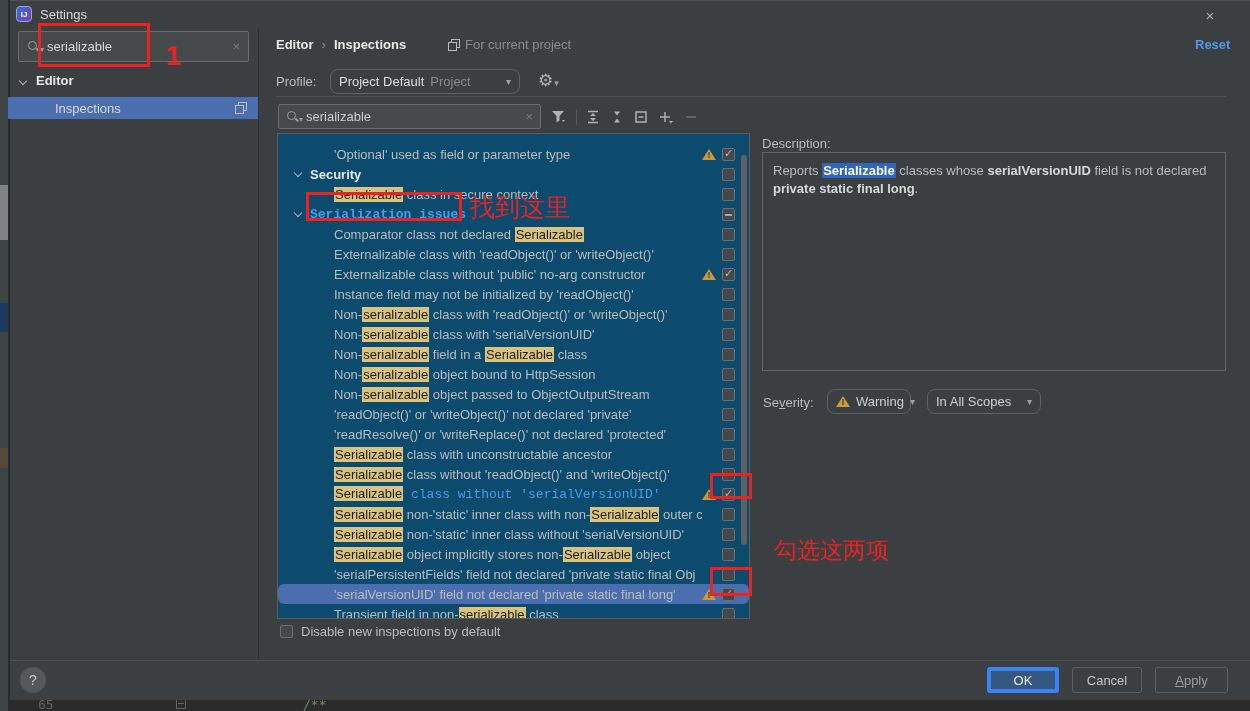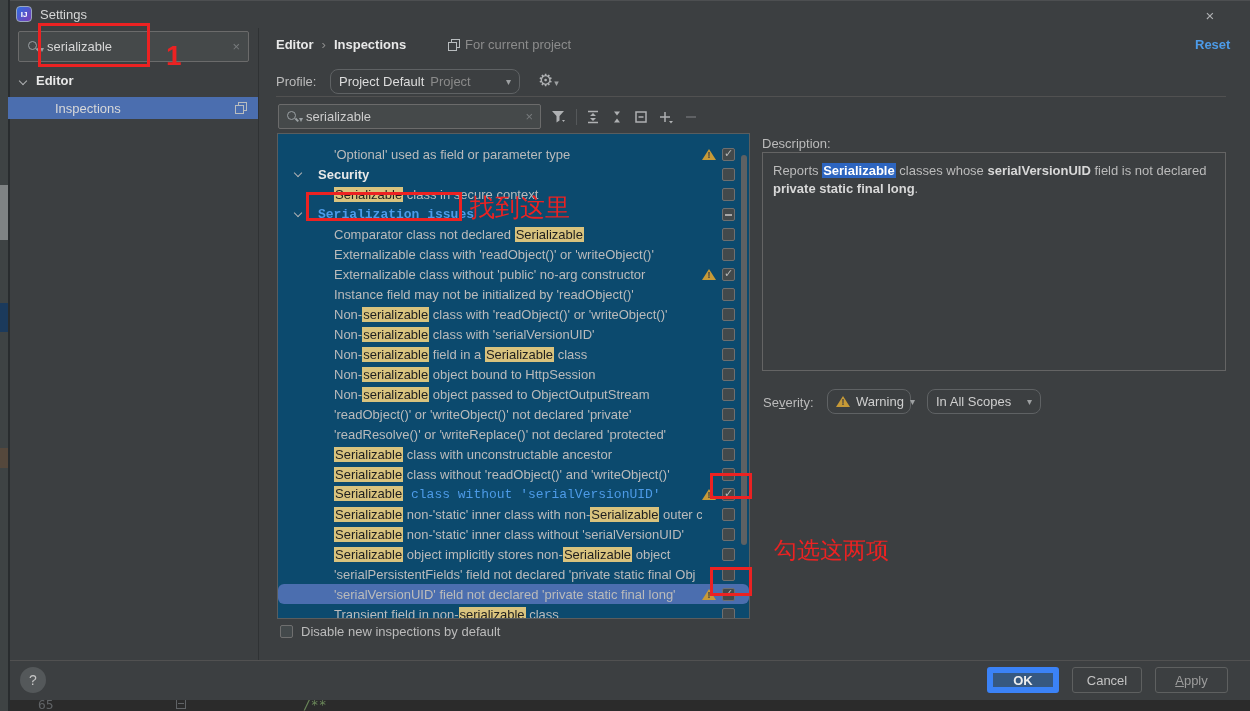--- a/index.html
+++ b/index.html
@@ -72,21 +72,21 @@
   .tree-search { left:278px; top:104px; width:263px; height:25px; background:#45494A; border:1px solid #6B6B6B; border-radius:2px;
                  display:flex; align-items:center; padding:0 7px; gap:6px; }
   .tree-search .txt { color:#CCCCCC; flex:1; }
   .tbar { left:550px; top:108px; display:flex; align-items:center; gap:8px; }
   .tbar svg { display:block; }
   .tbar-sep { width:1px; height:16px; background:#55585A; }
 
   
   .tree-panel { left:277px; top:133px; width:473px; height:486px; border:1px solid #5A5D5E; background:#0c4a6e; overflow:hidden; padding-top:10px; }
   .trow { height:20px; display:flex; align-items:center; padding-right:14px; }
-  .trow.grp { padding-left:17px; font-weight:bold;gap:8px; }
+  .trow.grp { padding-left:17px; font-weight:bold; }
   .trow.grp .chev { margin-right:9px; margin-top:-3px; flex:0 0 auto; }
   .trow.itm { padding-left:56px; }
   .trow.sel { background:#4B6EAF;border-radius:6px; }
   .tlab { flex:1; white-space:nowrap; overflow:hidden; }
   .seg-p { color:#BBBBBB; }
   .grp .seg-p { color:#E8E8E8; }
   .seg-m { background:#D9C37E; color:#1E1E1E; padding:0 1px; }
   .seg-b { color:#4D9BE8;font-family:Liberation Mono, monospace; }
   .warnslot { width:14px; height:13px; margin-right:6px; position:relative; flex:0 0 auto; }
   .warn::before { content:""; position:absolute; left:0; top:1px; border-left:7px solid transparent; border-right:7px solid transparent; border-bottom:11px solid #C79A37; }
@@ -109,21 +109,21 @@
   .sev-combo .warnslot { margin-right:0; }
   .sev-combo .v { color:#CFCFCF; }
   .scope-combo { left:927px; top:389px; width:114px; height:25px; }
   .scope-combo .v { color:#CFCFCF; }
 
   
   .footer-sep { left:10px; top:660px; width:1240px; height:1px; background:#515151; }
   .help-btn { left:20px; top:667px; width:26px; height:26px; border-radius:50%; background:#54585A; color:#C5C5C5;
               display:flex; align-items:center; justify-content:center; font-size:14px; cursor:pointer; }
   .btn { height:26px; border-radius:3px; display:flex; align-items:center; justify-content:center; cursor:pointer; }
-  .btn-ok { left:987px; top:667px; width:72px; background:#365880; border:6px solid #3b82f6; color:#EDEDED;font-weight:bold; }
+  .btn-ok { left:987px; top:667px; width:72px; background:#365880; border:4px solid #3b82f6; color:#EDEDED; }
   .btn-cancel { left:1072px; top:667px; width:70px; background:#3C3F41; border:1px solid #5E6060; color:#C3C3C3; }
   .btn-apply { left:1155px; top:667px; width:73px; background:#3C3F41; border:1px solid #5E6060; color:#9C9C9C; }
   .btn-apply u { text-decoration:underline; }
 
   
   .ann-box { border:3px solid #EC2222; background:transparent; z-index:50; }
   .ann-text { color:#EC2222; z-index:50; white-space:nowrap; }
   .ann1 { left:38px; top:23px; width:112px; height:44px; }
   .ann-num { left:166px; top:40px; font-size:28px; font-weight:bold; }
   .ann2 { left:306px; top:192px; width:156px; height:29px; }

